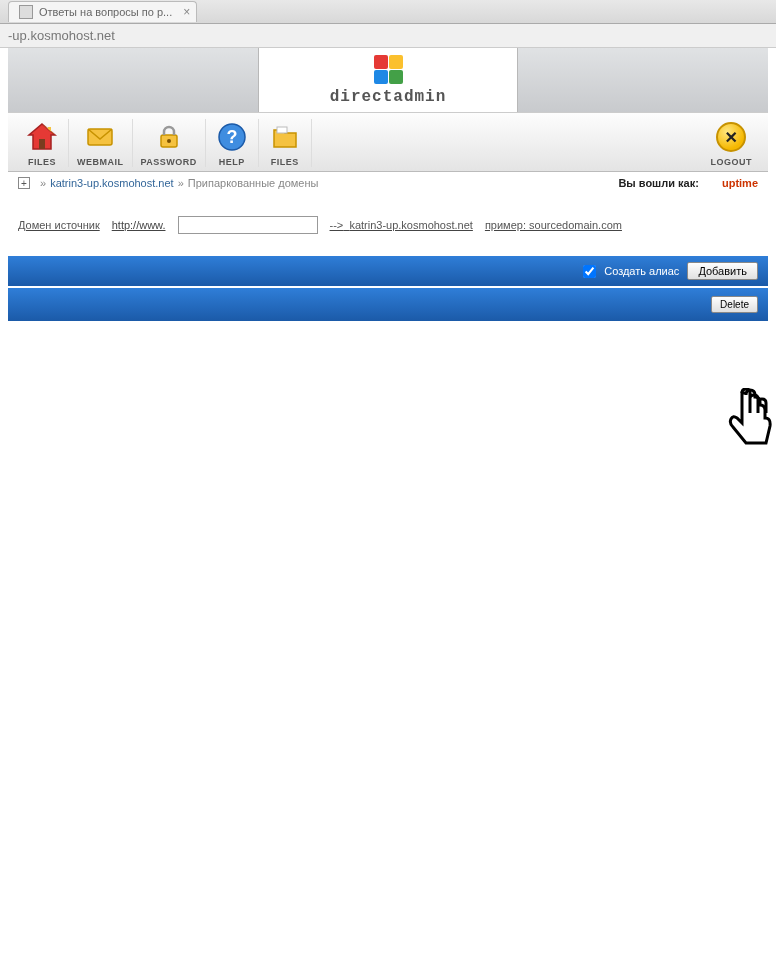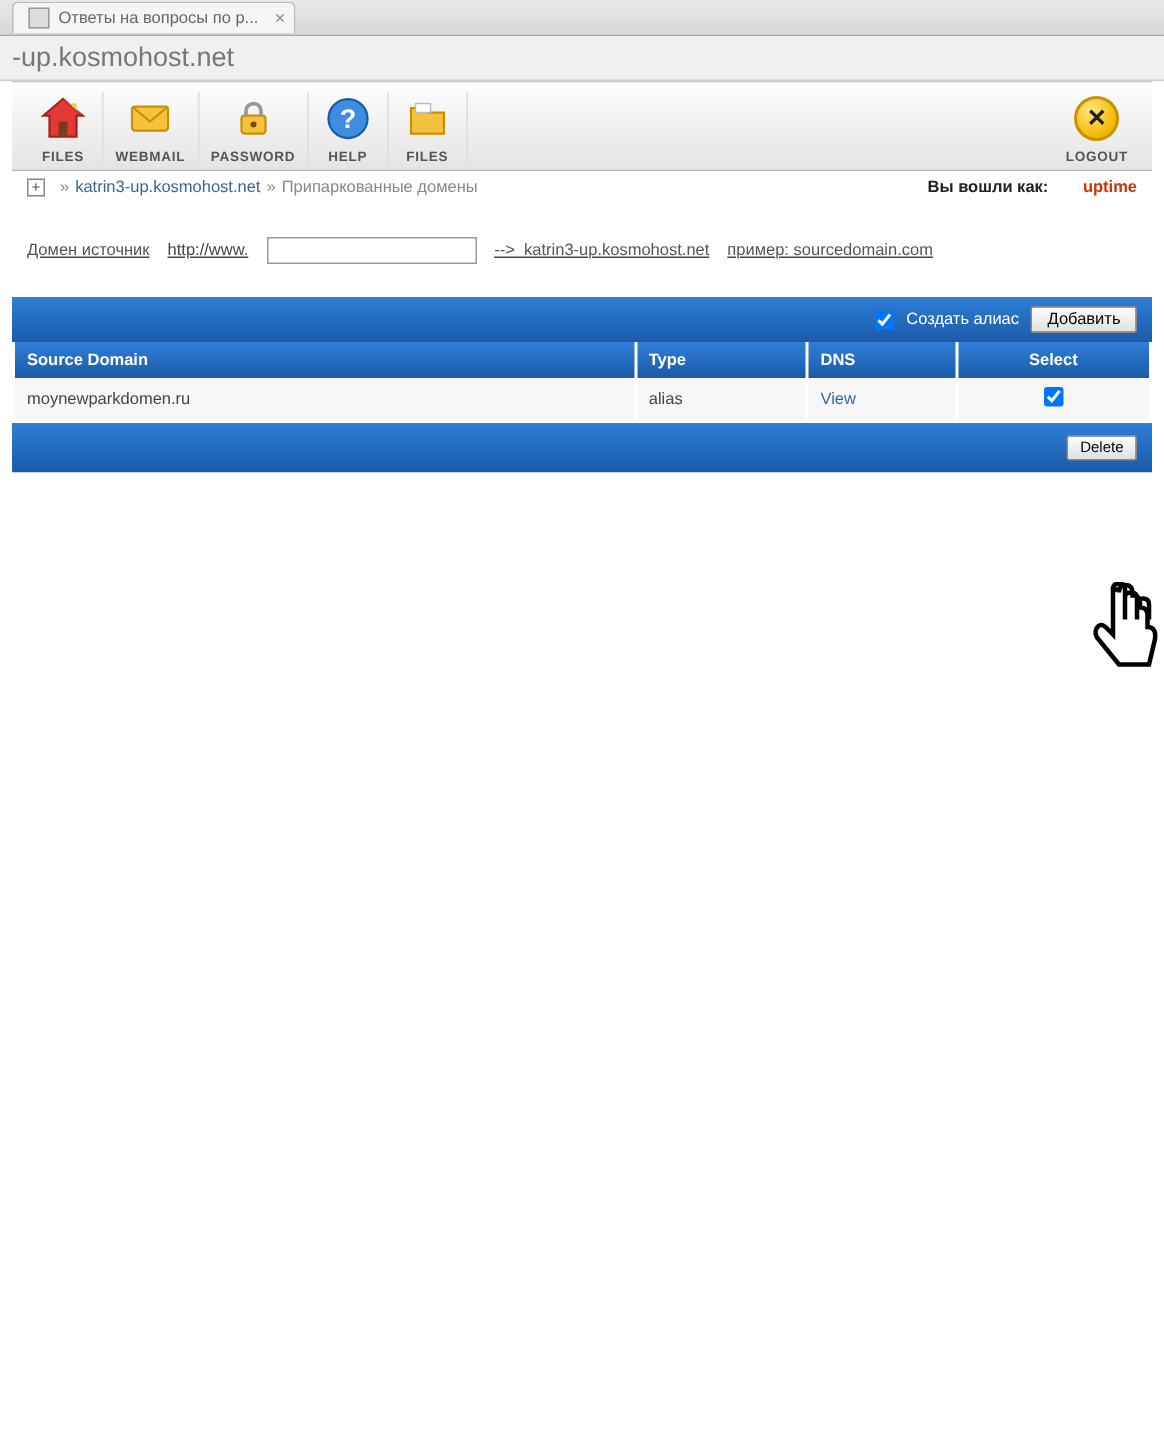--- a/index.html
+++ b/index.html
@@ -2,21 +2,21 @@
 <html><head>
 <meta charset="utf-8">
 <style>
 * { margin: 0; padding: 0; box-sizing: border-box; }
 body { font-family: Verdana, Arial, sans-serif; font-size: 11px; background: #fff; }
 
 .browser-tab-bar { background: linear-gradient(to bottom, #e8e8e8, #d8d8d8); height: 24px; border-bottom: 1px solid #aaa; display: flex; align-items: center; padding-left: 8px; }
 .browser-tab { background: #f5f5f5; border: 1px solid #bbb; border-bottom: none; border-radius: 4px 4px 0 0; padding: 3px 24px 3px 10px; font-size: 11px; color: #666; position: relative; display: flex; align-items: center; }
 .browser-tab .favicon { width: 14px; height: 14px; background: #ddd; border: 1px solid #999; margin-right: 6px; }
 .browser-tab .close-x { position: absolute; right: 6px; color: #888; font-size: 12px; }
-.address-bar { background: #f0f0f0; padding: 4px 8px; font-size: 18px; color: #777; border-bottom: 1px solid #ccc; }
+.address-bar { background: #f0f0f0; padding: 4px 8px; font-size: 13px; color: #777; border-bottom: 1px solid #ccc; }
 
 .page-wrap { margin-left: 8px; width: 760px; }
 .header-bg { background: linear-gradient(to bottom, #e0e2e4, #c8cacd); height: 64px; display: flex; justify-content: center; align-items: stretch; }
 .logo-panel { background: #fff; width: 260px; display: flex; flex-direction: column; justify-content: center; align-items: center; border-left: 1px solid #b8b8b8; border-right: 1px solid #b8b8b8; }
 .logo-squares { display: grid; grid-template-columns: 14px 14px; grid-template-rows: 14px 14px; gap: 1px; margin-bottom: 4px; }
 .logo-squares div { border-radius: 2px; }
 .logo-squares .s1 { background: #e53935; }
 .logo-squares .s2 { background: #fbc02d; }
 .logo-squares .s3 { background: #1e88e5; }
 .logo-squares .s4 { background: #43a047; }
@@ -82,20 +82,31 @@
   <div class="browser-tab">
     <span class="favicon"></span>
     <span>Ответы на вопросы по р...</span>
     <span class="close-x">×</span>
   </div>
 </div>
 <div class="address-bar">-up.kosmohost.net</div>
 
 <div class="page-wrap">
 
+  <div class="header-bg">
+    <div class="logo-panel">
+      <div class="logo-squares">
+        <div class="s1"></div>
+          <div class="s2"></div>
+          <div class="s3"></div>
+          <div class="s4"></div>
+      </div>
+      <div class="logo-text">directadmin</div>
+    </div>
+  </div>
 
   <div class="nav-bar">
     <div class="nav-item">
       <div class="nav-icon">
         <svg class="icon-home" viewBox="0 0 32 32">
             <polygon points="16,3 29,14 25,14 25,28 7,28 7,14 3,14" fill="#e53935" stroke="#a52020" stroke-width="1.5"></polygon>
             <rect x="13" y="18" width="6" height="10" fill="#7a3c1f"></rect>
             <polygon points="16,3 29,14 25,10 25,6 22,6 22,7.5" fill="#f5c240"></polygon>
           </svg>
       </div>
@@ -170,38 +181,20 @@
     <span class="example">пример: sourcedomain.com</span>
   </div>
 
   <div class="blue-bar action">
     <input type="checkbox" checked="" style="">
     <label>Создать алиас</label>
     <button class="btn">Добавить</button>
   </div>
 
 
-  <table class="tbl">
-    <thead>
-      <tr>
-        <th style="width:55%">Source Domain</th>
-        <th style="width:15%">Type</th>
-        <th style="width:13%">DNS</th>
-        <th style="width:17%" class="center">Select</th>
-      </tr>
-    </thead>
-    <tbody>
-      <tr>
-        <td>moynewparkdomen.ru</td>
-        <td>alias</td>
-        <td><a href="#">View</a></td>
-        <td class="center"><input type="checkbox" checked="" style=""></td>
-      </tr>
-    </tbody>
-  </table>
 
   <div class="footer-bar">
     <button class="btn">Delete</button>
   </div>
 
 </div>
 
 <svg class="cursor-hand" viewBox="0 0 50 70">
   <path d="M18 5 L18 35 L13 30 Q9 27 7 31 Q5 35 9 39 L22 55 L42 55 L46 38 Q47 30 41 30 L41 22 Q41 17 36 17 L36 14 Q36 9 31 9 L31 7 Q31 2 26 2 Q22 2 22 7 L22 5 Z" fill="#fff" stroke="#000" stroke-width="3"></path>
   <path d="M18 5 Q18 1 22 1 Q26 1 26 5 L26 25 M26 10 Q26 7 30 7 Q34 7 34 11 L34 25 M34 14 Q34 11 38 11 Q42 11 42 15 L42 25" fill="none" stroke="#000" stroke-width="3"></path>

